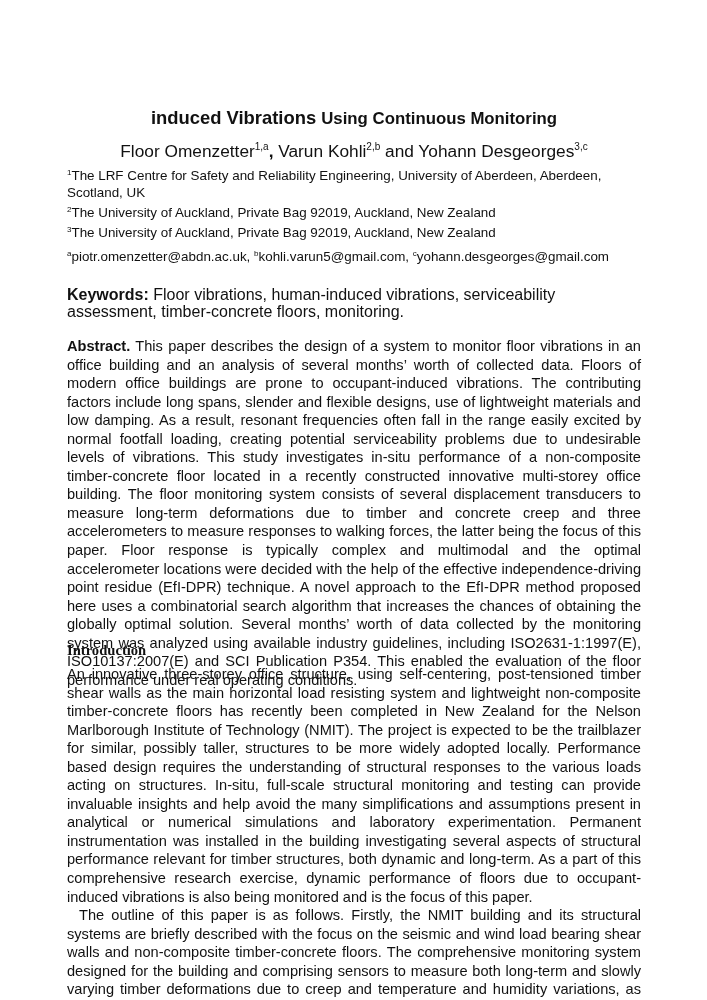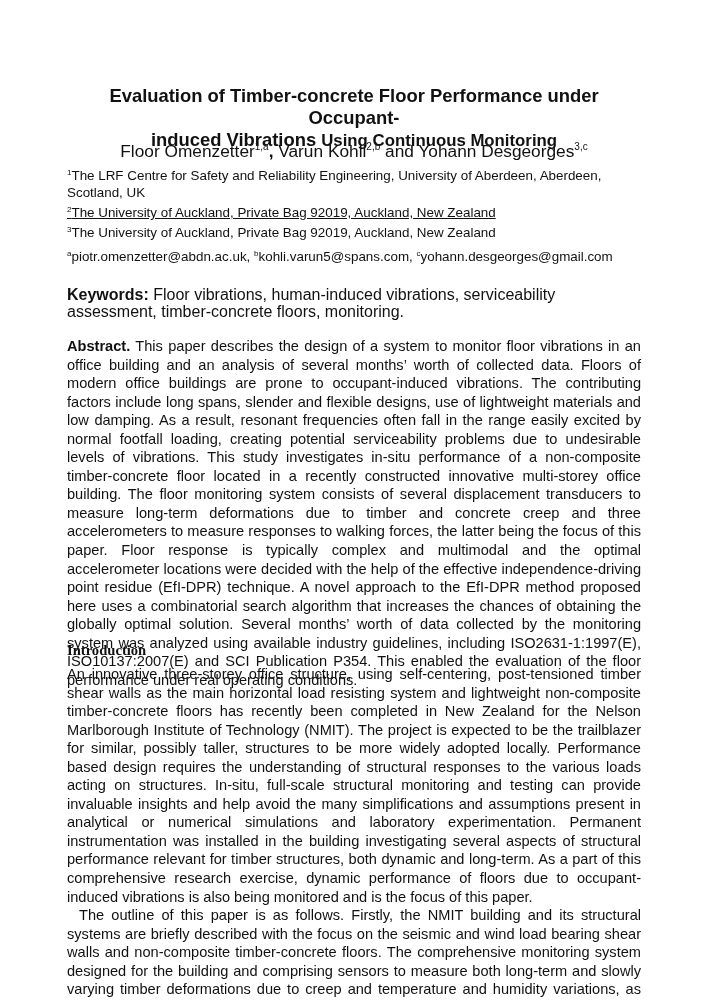--- a/index.html
+++ b/index.html
@@ -39,43 +39,43 @@
     }
     .intro { position: absolute; left: 0; top: 665px; width: 574px; }
     .indent { text-indent: 12px; }
   </style>
 </head>
 <body>
 
 <div class="page">
 
   <h1 class="title">
-    <span>Evaluation of Timber-concrete Floor Performance under Occupant-</span><br>
+    <br>
     <span>induced Vibrations </span><span class="t2">Using Continuous Monitoring</span>
   </h1>
 
   <div class="authors">
     <span>Floor Omenzetter</span><sup>1,a</sup><span style="font-weight:bold">, </span><span>Varun Kohli</span><sup>2,b</sup><span> and </span><span>Yohann Desgeorges</span><sup>3,c</sup>
   </div>
 
   <div class="affil" style="top:167px;">
     <sup>1</sup><span>The LRF Centre for Safety and Reliability Engineering, University of Aberdeen, Aberdeen,</span><br>
     <span>Scotland, UK</span>
   </div>
 
-  <div class="affil" style="top:204px;text-decoration:underline;">
+  <div class="affil" style="top:204px;">
     <sup>2</sup><span>The University of Auckland, Private Bag 92019, Auckland, New Zealand</span>
   </div>
 
   <div class="affil" style="top:224px;">
     <sup>3</sup><span>The University of Auckland, Private Bag 92019, Auckland, New Zealand</span>
   </div>
 
   <div class="affil" style="top:248px;">
-    <sup>a</sup><span>piotr.omenzetter@abdn.ac.uk</span><span>, </span><sup>b</sup><span>kohli.varun5@spans.com</span><span>, </span><sup>c</sup><span>yohann.desgeorges@gmail.com</span>
+    <sup>a</sup><span>piotr.omenzetter@abdn.ac.uk</span><span>, </span><sup>b</sup><span>kohli.varun5@gmail.com</span><span>, </span><sup>c</sup><span>yohann.desgeorges@gmail.com</span>
   </div>
 
   <p class="keywords" style="margin:0;">
     <b>Keywords:</b><span> Floor vibrations, human-induced vibrations, serviceability assessment, timber-concrete floors, monitoring.</span>
   </p>
 
   <p class="body-text abstract">
     <b>Abstract.</b><span> This paper describes the design of a system to monitor floor vibrations in an office building and an analysis of several months’ worth of collected data. Floors of modern office buildings are prone to occupant-induced vibrations. The contributing factors include long spans, slender and flexible designs, use of lightweight materials and low damping. As a result, resonant frequencies often fall in the range easily excited by normal footfall loading, creating potential serviceability problems due to undesirable levels of vibrations. This study investigates in-situ performance of a non-composite timber-concrete floor located in a recently constructed innovative multi-storey office building. The floor monitoring system consists of several displacement transducers to measure long-term deformations due to timber and concrete creep and three accelerometers to measure responses to walking forces, the latter being the focus of this paper. Floor response is typically complex and multimodal and the optimal accelerometer locations were decided with the help of the effective independence-driving point residue (EfI-DPR) technique. A novel approach to the EfI-DPR method proposed here uses a combinatorial search algorithm that increases the chances of obtaining the globally optimal solution. Several months’ worth of data collected by the monitoring system was analyzed using available industry guidelines, including ISO2631-1:1997(E), ISO10137:2007(E) and SCI Publication P354. This enabled the evaluation of the floor performance under real operating conditions.</span>
   </p>
 

